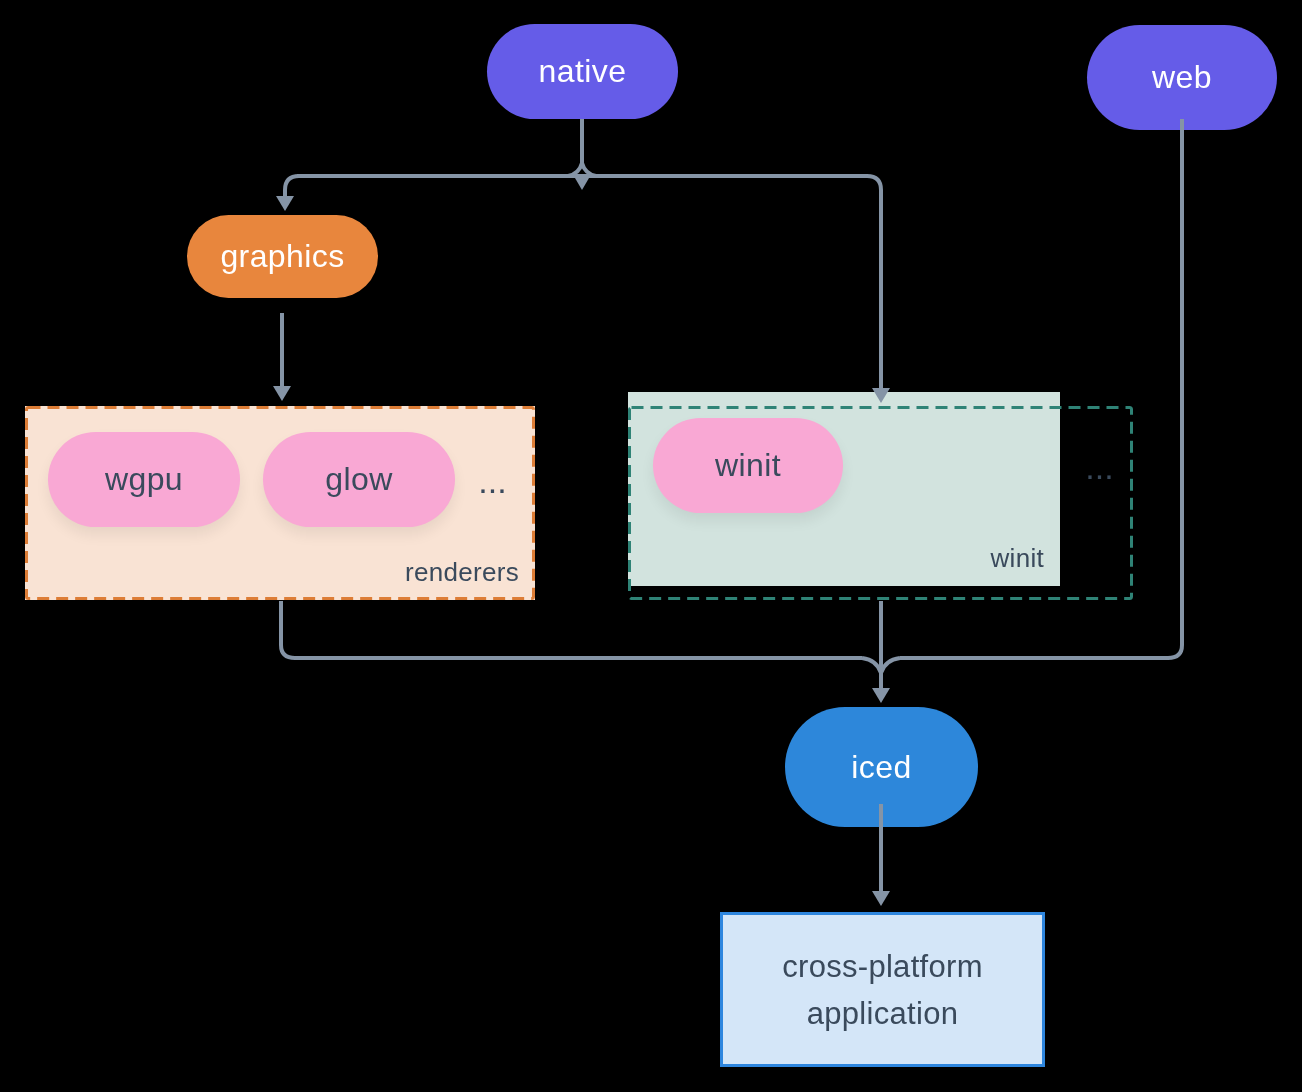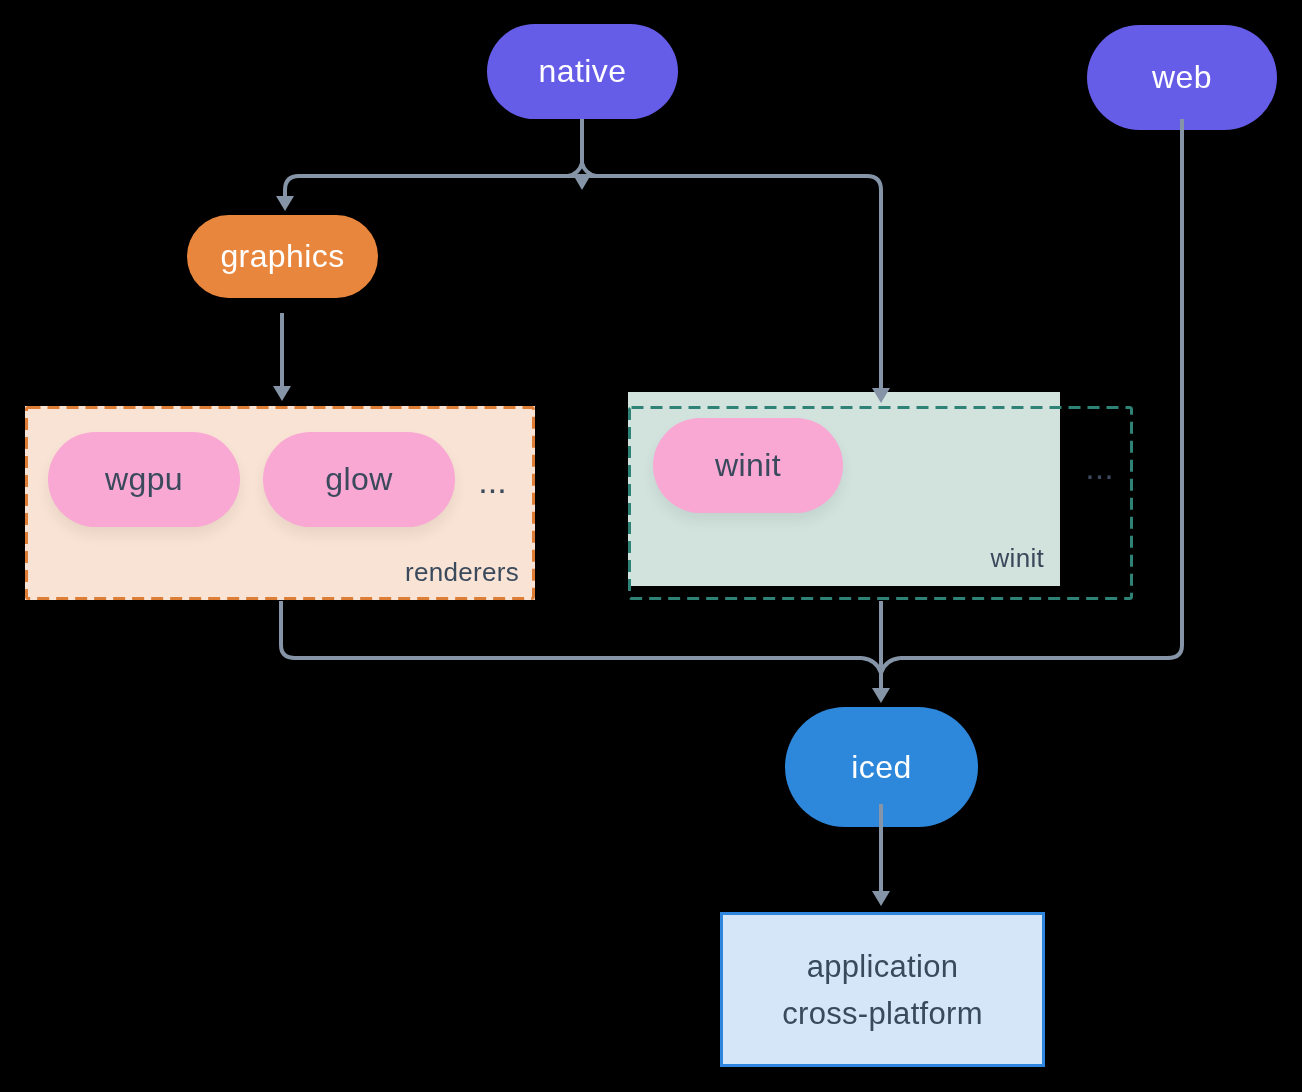--- a/index.html
+++ b/index.html
@@ -87,22 +87,22 @@
     </div>
     <div class="ellipsis" style="left:444px;top:56px;">...</div>
     <div class="group-label">winit</div>
   </div>
 
   <div class="pill blue" style="left:785px;top:707px;width:193px;height:120px;">
     <span>iced</span>
   </div>
 
   <div class="app-box">
+    <span>cross-platform</span>
     <span>application</span>
-    <span>cross-platform</span>
   </div>
 
   <svg class="overlay" width="1302" height="1092" viewBox="0 0 1302 1092">
 
     <rect class="dashed-rect" x="26.5" y="407.5" width="507" height="191" rx="2" stroke="#DD7D36" stroke-dasharray="12 7"></rect>
     <rect class="dashed-rect" x="629.5" y="407.5" width="502" height="191" rx="2" stroke="#2F8376" stroke-dasharray="12 7"></rect>
 
     <path class="edge" d="M 582 119 V 163"></path>
     <path class="edge" d="M 297 176 H 867"></path>
     <path class="edge" d="M 568 176 Q 579 174 582 163"></path>

